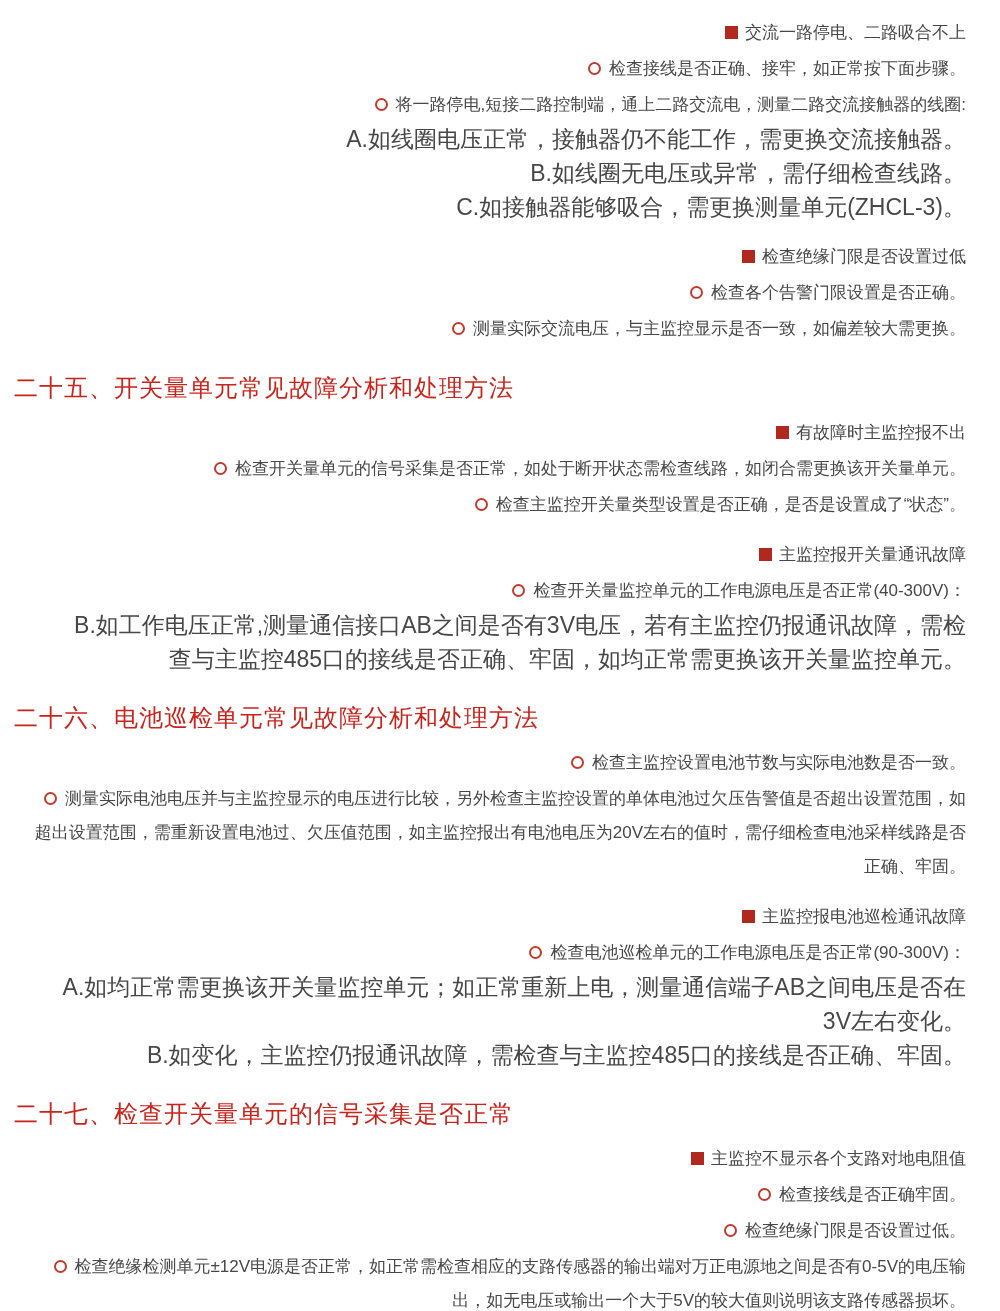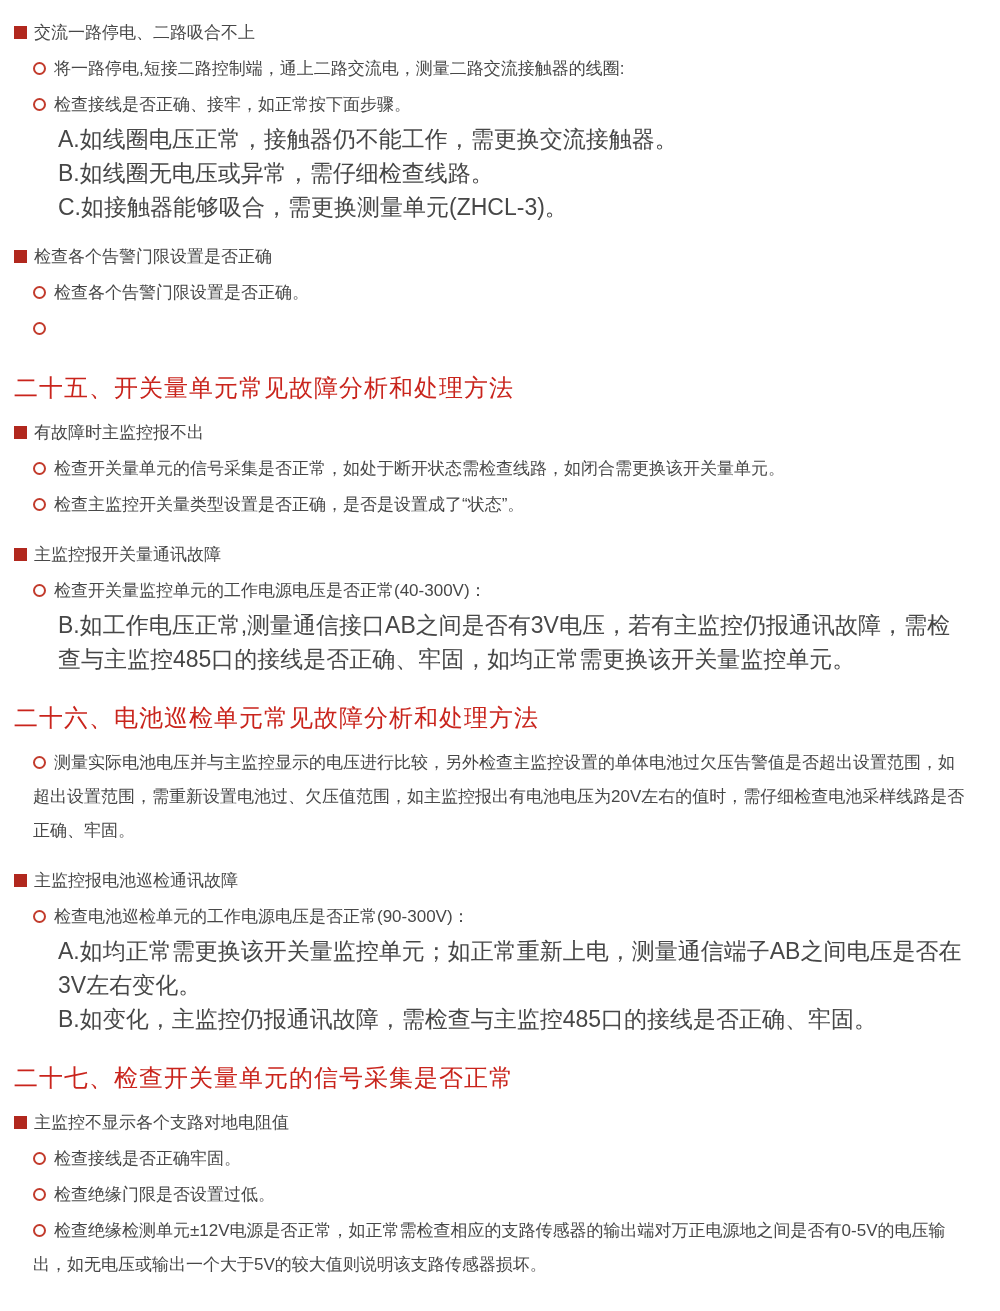--- a/index.html
+++ b/index.html
@@ -20,20 +20,21 @@
   .section-heading {
     margin: 26px 0 12px 0;
     font-size: 24px;
     line-height: 32px;
     font-weight: normal;
     color: var(--heading-color, #c9241c);
     letter-spacing: 1px;
   }
   .topic {
     margin-top: 10px;
+    text-align: right;
   }
   .topic + .topic {
     margin-top: 16px;
   }
   .topic-title {
     font-size: 17px;
     line-height: 34px;
     color: var(--body-color, #474747);
   }
   .sq {
@@ -66,44 +67,45 @@
     font-size: 23px;
     line-height: 34px;
   }
 </style>
 </head>
 <body>
 
 <div class="content">
     <div class="topic">
       <div class="topic-title"><span class="sq"></span><span>交流一路停电、二路吸合不上</span></div>
+      <div class="circle-item"><span class="circ"></span><span>检查接线是否正确、接牢，如正常按下面步骤。</span></div>
       <div class="circle-item"><span class="circ"></span><span>将一路停电,短接二路控制端，通上二路交流电，测量二路交流接触器的线圈:</span></div>
-      <div class="circle-item"><span class="circ"></span><span>检查接线是否正确、接牢，如正常按下面步骤。</span></div>
       <div class="sub-item">A.如线圈电压正常，接触器仍不能工作，需更换交流接触器。</div>
       <div class="sub-item">B.如线圈无电压或异常，需仔细检查线路。</div>
       <div class="sub-item">C.如接触器能够吸合，需更换测量单元(ZHCL-3)。</div>
     </div>
     <div class="topic">
-      <div class="topic-title"><span class="sq"></span><span>检查各个告警门限设置是否正确</span></div>
+      <div class="topic-title"><span class="sq"></span><span>检查绝缘门限是否设置过低</span></div>
       <div class="circle-item"><span class="circ"></span><span>检查各个告警门限设置是否正确。</span></div>
-      <div class="circle-item"><span class="circ"></span></div>
+      <div class="circle-item"><span class="circ"></span><span>测量实际交流电压，与主监控显示是否一致，如偏差较大需更换。</span></div>
     </div>
     <h2 class="section-heading">二十五、开关量单元常见故障分析和处理方法</h2>
     <div class="topic">
       <div class="topic-title"><span class="sq"></span><span>有故障时主监控报不出</span></div>
       <div class="circle-item"><span class="circ"></span><span>检查开关量单元的信号采集是否正常，如处于断开状态需检查线路，如闭合需更换该开关量单元。</span></div>
       <div class="circle-item"><span class="circ"></span><span>检查主监控开关量类型设置是否正确，是否是设置成了“状态”。</span></div>
     </div>
     <div class="topic">
       <div class="topic-title"><span class="sq"></span><span>主监控报开关量通讯故障</span></div>
       <div class="circle-item"><span class="circ"></span><span>检查开关量监控单元的工作电源电压是否正常(40-300V)：</span></div>
       <div class="sub-item">B.如工作电压正常,测量通信接口AB之间是否有3V电压，若有主监控仍报通讯故障，需检查与主监控485口的接线是否正确、牢固，如均正常需更换该开关量监控单元。</div>
     </div>
     <h2 class="section-heading">二十六、电池巡检单元常见故障分析和处理方法</h2>
     <div class="topic">
+      <div class="circle-item"><span class="circ"></span><span>检查主监控设置电池节数与实际电池数是否一致。</span></div>
       <div class="circle-item"><span class="circ"></span><span>测量实际电池电压并与主监控显示的电压进行比较，另外检查主监控设置的单体电池过欠压告警值是否超出设置范围，如超出设置范围，需重新设置电池过、欠压值范围，如主监控报出有电池电压为20V左右的值时，需仔细检查电池采样线路是否正确、牢固。</span></div>
     </div>
     <div class="topic">
       <div class="topic-title"><span class="sq"></span><span>主监控报电池巡检通讯故障</span></div>
       <div class="circle-item"><span class="circ"></span><span>检查电池巡检单元的工作电源电压是否正常(90-300V)：</span></div>
       <div class="sub-item">A.如均正常需更换该开关量监控单元；如正常重新上电，测量通信端子AB之间电压是否在3V左右变化。</div>
       <div class="sub-item">B.如变化，主监控仍报通讯故障，需检查与主监控485口的接线是否正确、牢固。</div>
     </div>
     <h2 class="section-heading">二十七、检查开关量单元的信号采集是否正常</h2>
     <div class="topic">

